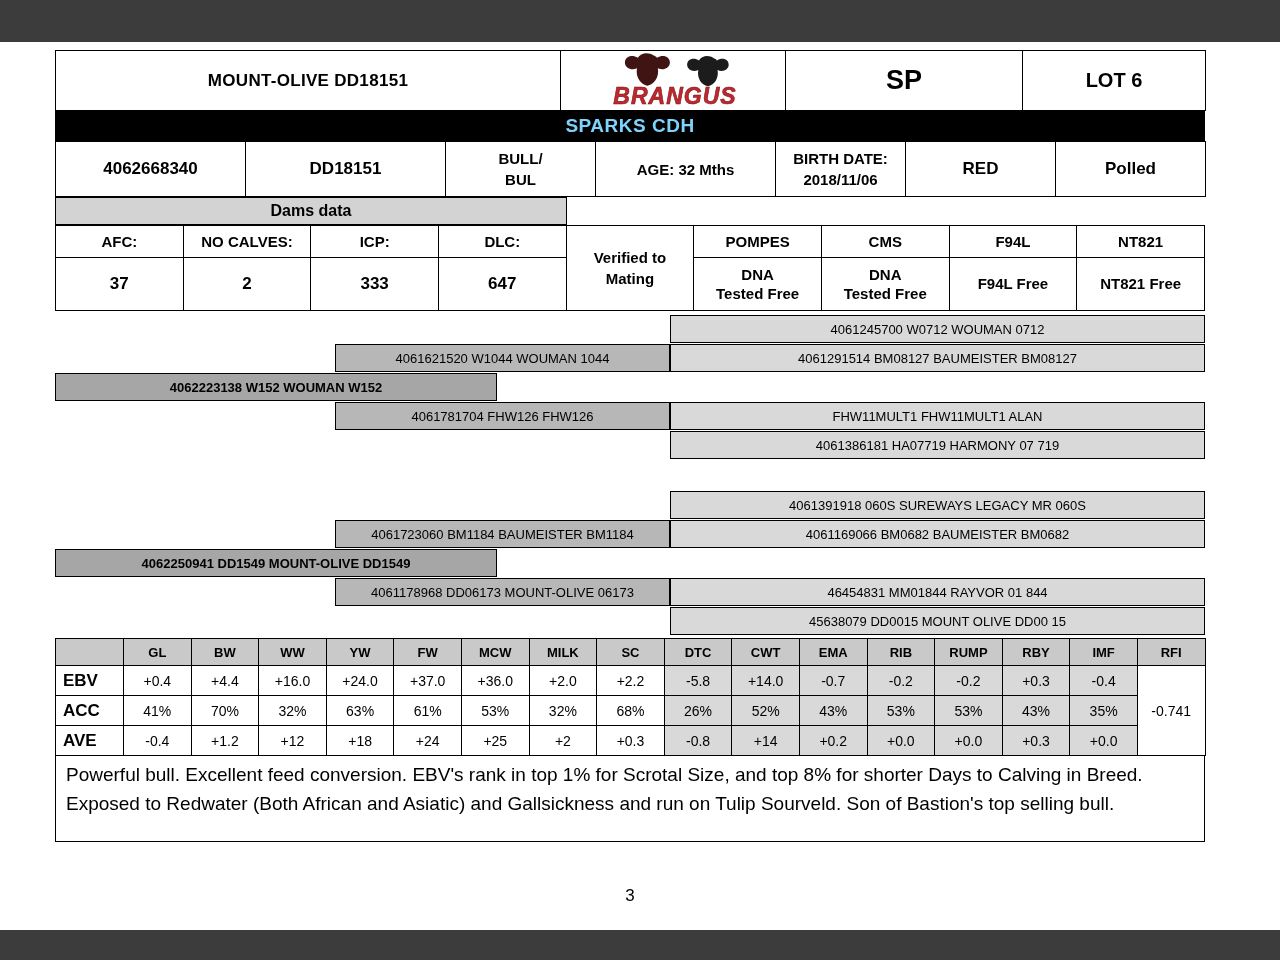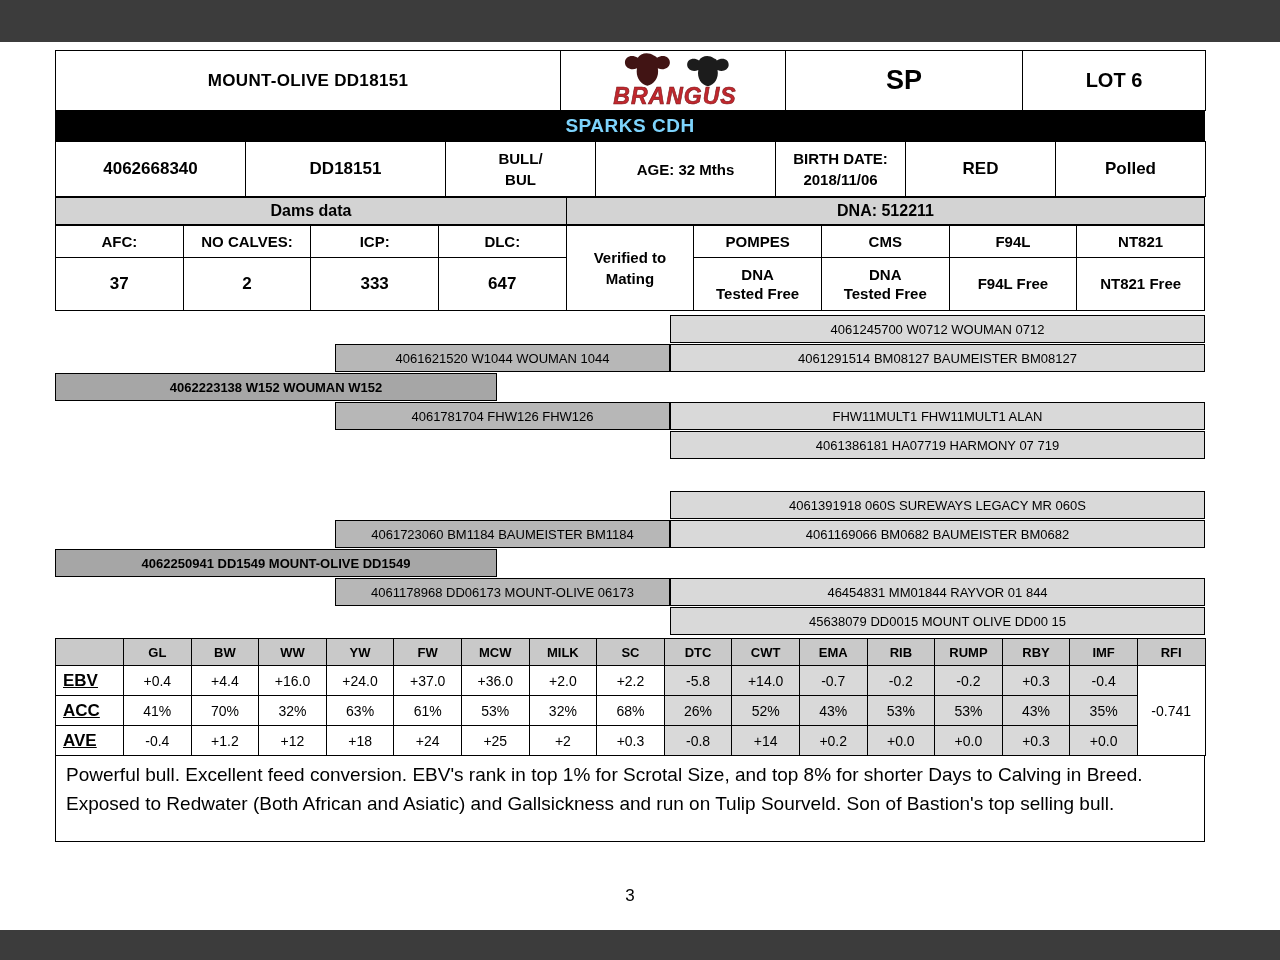--- a/index.html
+++ b/index.html
@@ -60,21 +60,21 @@
   .p-mid   { left: 280px; width: 335px; background: #b7b7b7; }
   .p-right { left: 615px; width: 535px; background: #d9d9d9; }
   .y0{top:0} .y1{top:29px} .y2{top:58px} .y3{top:87px} .y4{top:116px}
   .y5{top:176px} .y6{top:205px} .y7{top:234px} .y8{top:263px} .y9{top:292px}
 
   
   .ebv-table { margin-top: 3px; padding-left: 25px; }
   .ebv-table td { font-size: 14px; }
   .ebv-table .head td { background: #c9c9c9; font-weight: bold; font-size: 13px; height: 27px; }
   .ebv-table .drow td { height: 30px; }
-  .ebv-table .rl { font-weight: bold; font-size: 17px; text-align: left; padding-left: 7px; text-decoration: underline; }
+  .ebv-table .rl { font-weight: bold; font-size: 17px; text-align: left; padding-left: 7px; }
   .ebv-table .gray { background: #d9d9d9; }
 
   
   .description { border: 1px solid #000; border-top: none; padding: 5px 10px 9px;
                  font-size: 19px; line-height: 1.5; min-height: 86px; text-align: left; }
   .page-number { text-align: center; margin-top: 44px; font-size: 17px; }
 </style>
 </head>
 <body>
 
@@ -120,21 +120,20 @@
         <span>2018/11/06</span>
       </td>
       <td class="id-colour">RED</td>
       <td class="id-horn">Polled</td>
     </tr>
   </tbody>
     </table>
 
   <div class="gray-row">
     <div class="gray-cell gc-dams">Dams data</div>
-    <div class="gray-cell gc-dna">DNA: 512211</div>
   </div>
 
   <table class="dams-table">
     <tbody>
         <tr class="hrow">
       <td>AFC:</td>
       <td>NO CALVES:</td>
       <td>ICP:</td>
       <td>DLC:</td>
       <td class="verified stack" rowspan="2">

